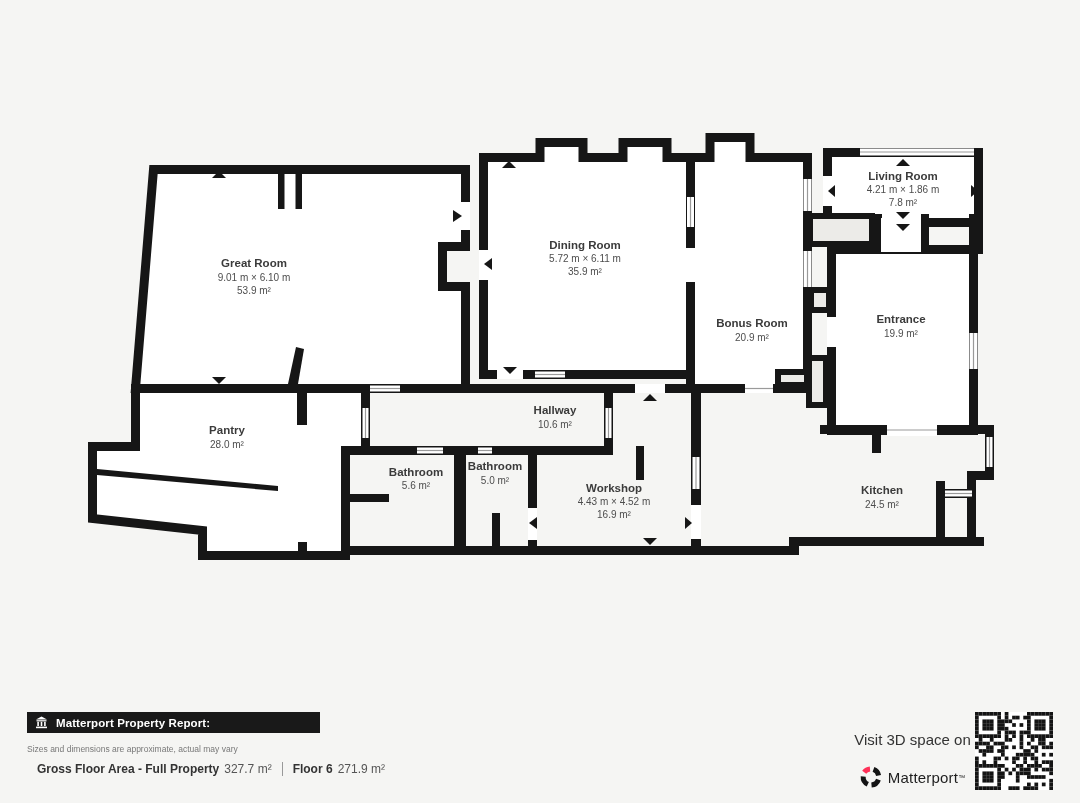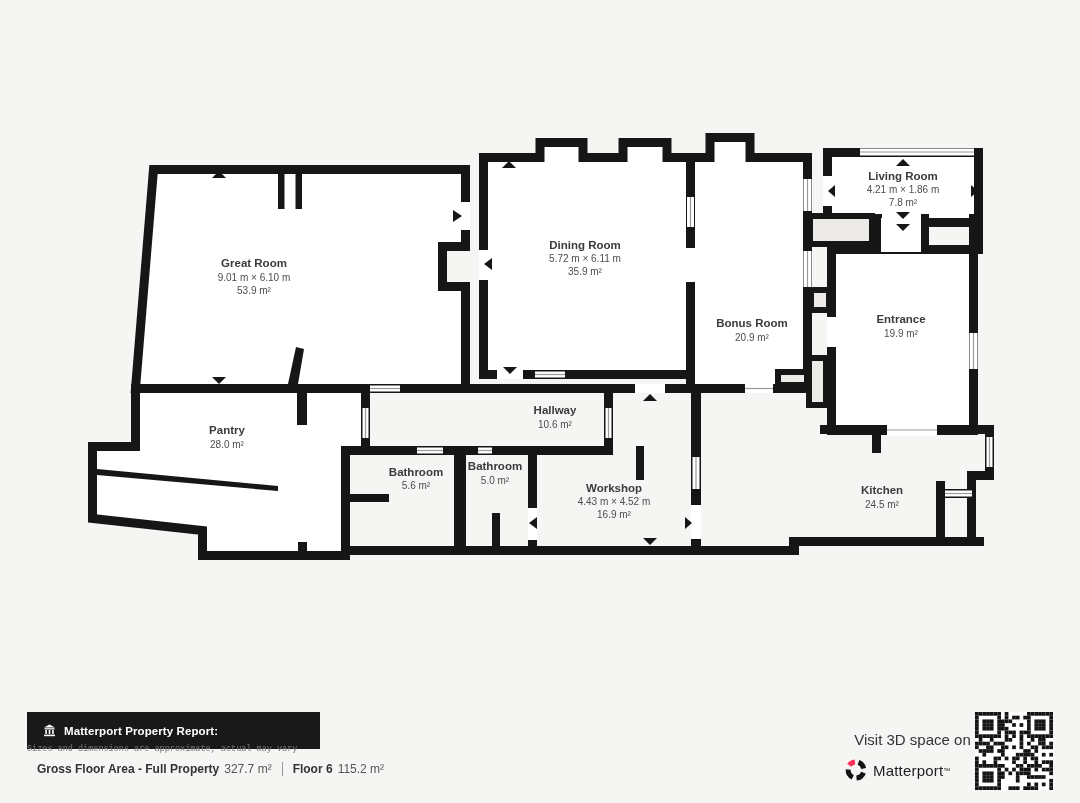--- a/index.html
+++ b/index.html
@@ -7,43 +7,43 @@
     width:1080px;height:803px;position:relative;overflow:hidden;
     background:#f5f5f3;
     font-family:"Liberation Sans","DejaVu Sans",sans-serif;
   }
   .page{position:absolute;inset:0;}
   svg text{font-family:"Liberation Sans","DejaVu Sans",sans-serif;}
   .room-name{font-size:11.5px;font-weight:bold;fill:#3b3b3b;}
   .room-sub{font-size:10px;fill:#4d4d4d;}
 
   .report-bar{
-    position:absolute;left:27px;top:712px;width:293px;height:37px;
+    position:absolute;left:27px;top:712px;width:293px;height:21px;
     background:#191919;color:#fff;display:flex;align-items:center;
-    padding-left:16px;box-sizing:border-box;
+    padding-left:8px;box-sizing:border-box;
   }
   .report-bar .bar-text{font-size:11.5px;font-weight:bold;margin-left:8px;letter-spacing:.1px;}
   .prop-title{
     position:absolute;left:27px;top:739px;font-size:15px;font-weight:bold;color:#2e2e2e;
   }
   .stats{
     position:absolute;left:37px;top:762px;font-size:12px;color:#555;
     display:flex;align-items:center;white-space:nowrap;
   }
   .stats .lbl{font-weight:bold;color:#333;}
   .stats .val{margin-left:5px;color:#555;}
   .stats .divider{display:inline-block;width:1px;height:14px;background:#999;margin:0 10px;}
   .disclaimer{
-    position:absolute;left:27px;top:744px;font-size:8.5px;color:#787878;font-family:Liberation Mono, monospace;
+    position:absolute;left:27px;top:744px;font-size:8.5px;color:#787878;
   }
   .visit-block{
     position:absolute;left:845px;top:731px;width:135px;text-align:center;
   }
   .visit-text{font-size:15px;color:#333;}
-  .brand-row{margin-top:11px;display:flex;align-items:center;}
+  .brand-row{margin-top:18px;display:flex;align-items:center;justify-content:center;}
   .brand-name{font-size:15px;color:#1e1e1e;margin-left:6px;letter-spacing:.2px;}
   .brand-mark{font-size:7px;color:#1e1e1e;vertical-align:super;}
   #qr{position:absolute;left:975px;top:712px;}
 </style>
 </head>
 <body>
 
 <div class="page">
 
   <svg width="1080" height="700" viewBox="0 0 1080 700">
@@ -223,21 +223,21 @@
     </svg>
     <span class="bar-text">Matterport Property Report:</span>
   </div>
 
 
   <div class="stats">
     <span class="lbl">Gross Floor Area - Full Property</span>
     <span class="val">327.7 m²</span>
     <span class="divider"></span>
     <span class="lbl">Floor 6</span>
-    <span class="val">115.2 m²</span>
+    <span class="val">271.9 m²</span>
   </div>
 
   <div class="disclaimer">Sizes and dimensions are approximate, actual may vary</div>
 
   <div class="visit-block">
     <div class="visit-text">Visit 3D space on</div>
     <div class="brand-row">
       <svg width="22" height="22" viewBox="0 0 22 22">
         <g fill="none" stroke-width="5" stroke-linecap="butt">
           <path d="M 4.2,6.2 A 8 8 0 0 1 10,3" stroke="#ff3158"></path>

